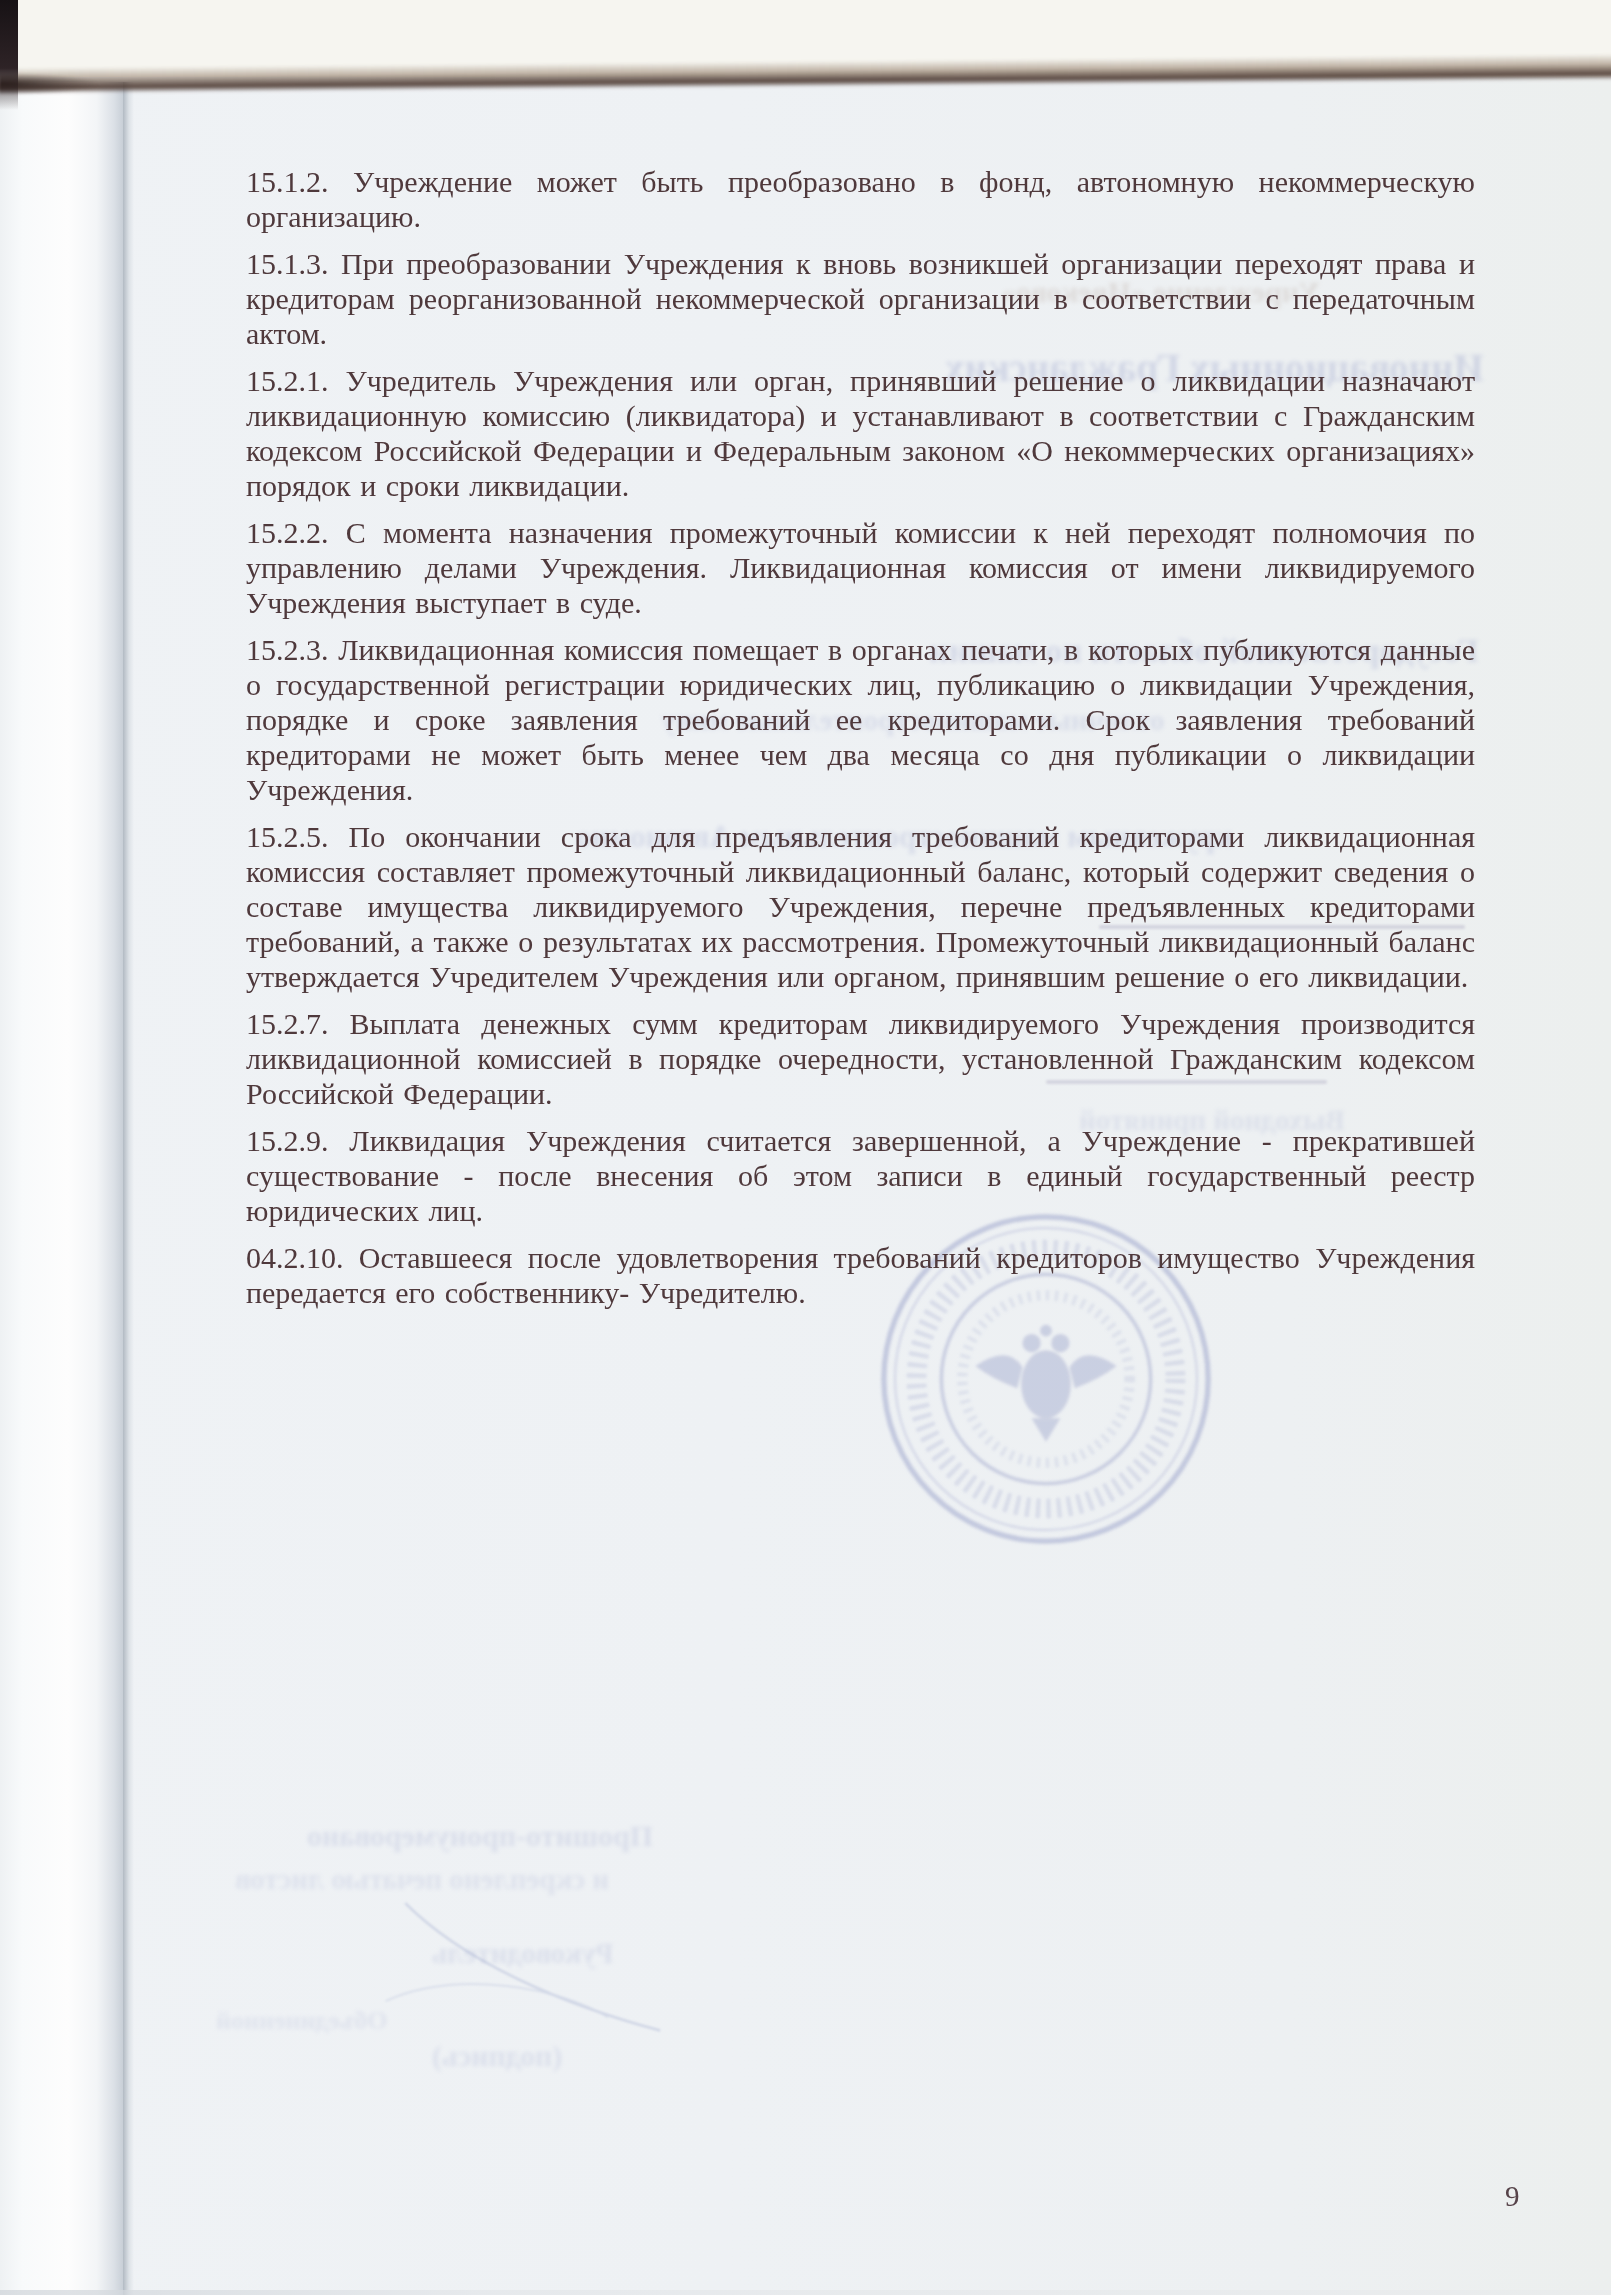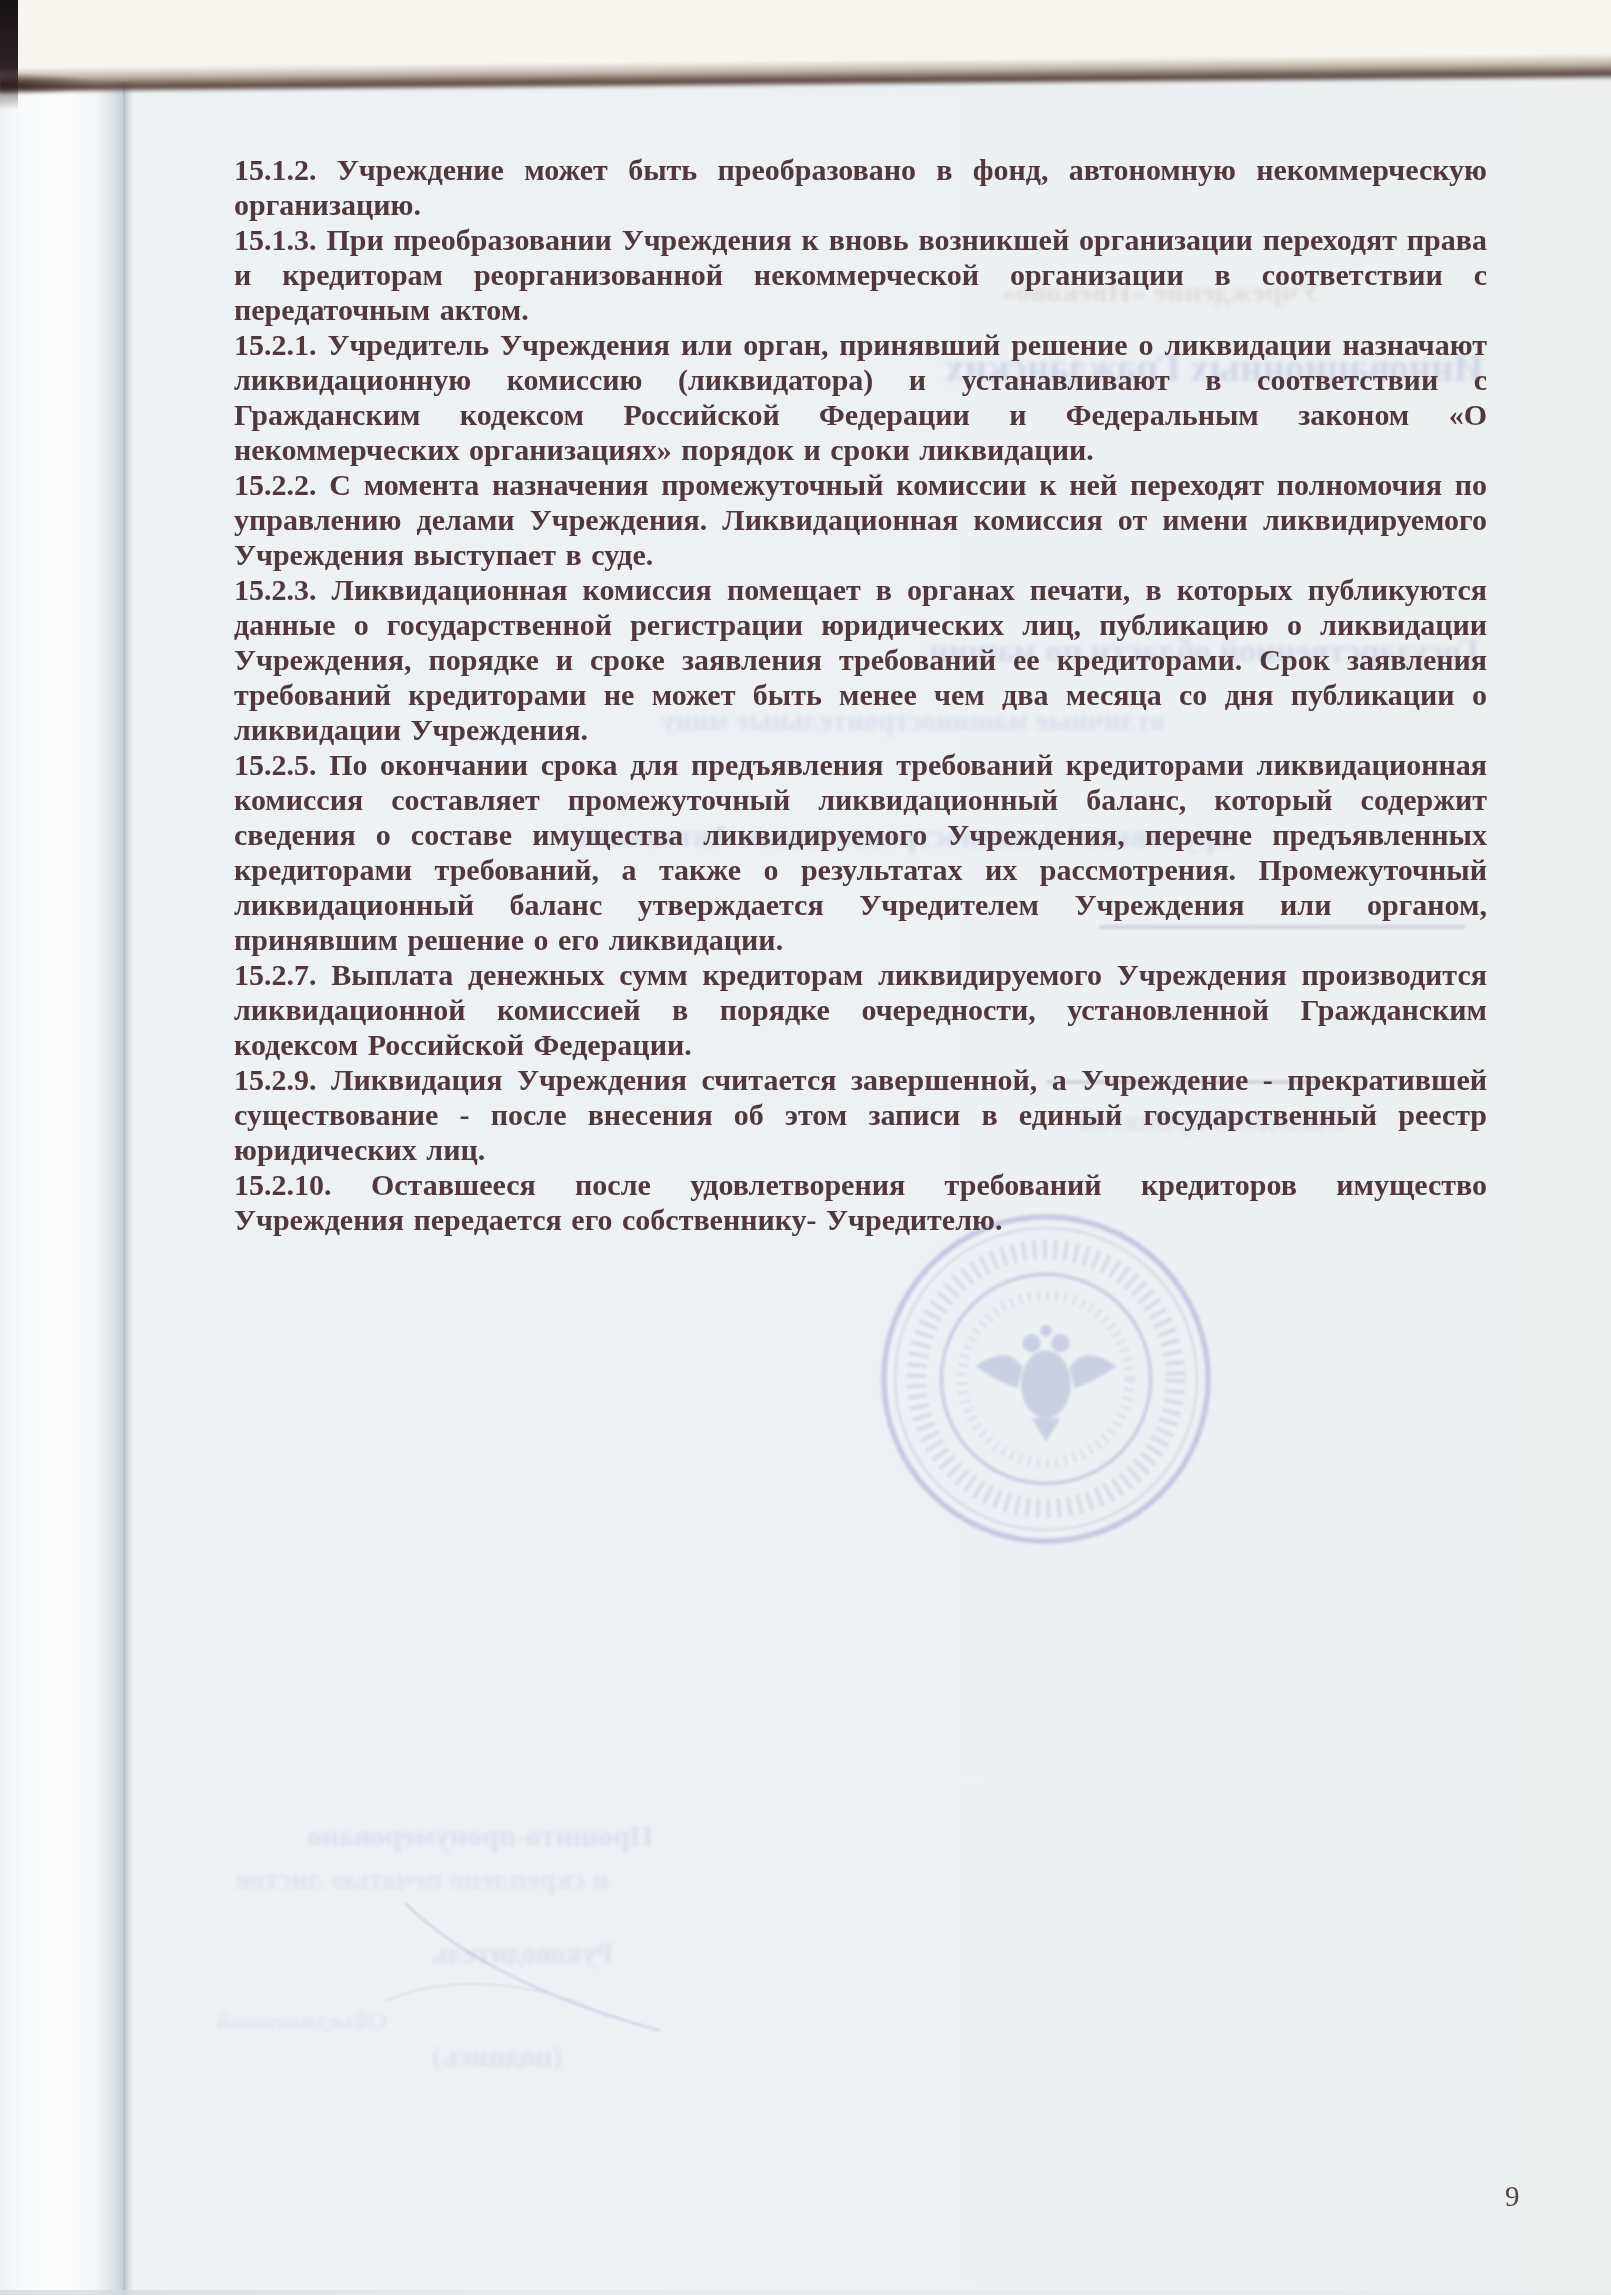--- a/index.html
+++ b/index.html
@@ -49,21 +49,21 @@
     background:linear-gradient(90deg,#cfd4d9,#e3e6e9 30%,#e9ebec);
     opacity:.7;
   }
   
   .doc-text{
     position:absolute;left:234px;top:152px;width:1253px;
     font-size:30px;line-height:35px;color:#4f393c;
     text-align:justify;word-spacing:2px;
     filter:blur(0.2px);
   }
-  .doc-text p{margin:0;font-weight:bold;}
+  .doc-text p{margin:12px;}
   
   .page-num{
     position:absolute;left:1505px;top:2180px;
     font-size:29px;color:#564349;filter:blur(0.2px);
   }
   
   .ghost{
     position:absolute;white-space:nowrap;
     font-family:"Liberation Serif","DejaVu Serif",serif;font-weight:bold;
     transform:scaleX(-1);filter:blur(2px);
@@ -139,19 +139,19 @@
 
   <div class="doc-text">
     <p>15.1.2. Учреждение может быть преобразовано в фонд, автономную некоммерческую организацию.</p>
     <p>15.1.3. При преобразовании Учреждения к вновь возникшей организации переходят права и кредиторам реорганизованной некоммерческой организации в соответствии с передаточным актом.</p>
     <p>15.2.1. Учредитель Учреждения или орган, принявший решение о ликвидации назначают ликвидационную комиссию (ликвидатора) и устанавливают в соответствии с Гражданским кодексом Российской Федерации и  Федеральным законом  «О некоммерческих организациях» порядок и сроки ликвидации.</p>
     <p>15.2.2. С момента назначения промежуточный комиссии к ней переходят полномочия по управлению делами Учреждения. Ликвидационная комиссия от имени ликвидируемого Учреждения выступает в суде.</p>
     <p>15.2.3. Ликвидационная комиссия помещает в органах печати, в которых публикуются данные о государственной регистрации юридических лиц, публикацию о ликвидации Учреждения, порядке и сроке заявления требований ее кредиторами. Срок заявления требований кредиторами не может быть менее чем два месяца со дня публикации о ликвидации Учреждения.</p>
     <p>15.2.5. По окончании срока для предъявления требований кредиторами ликвидационная комиссия составляет промежуточный ликвидационный баланс, который содержит сведения о составе имущества ликвидируемого Учреждения, перечне предъявленных кредиторами требований, а также о результатах их рассмотрения. Промежуточный ликвидационный баланс утверждается Учредителем Учреждения или органом, принявшим решение о его ликвидации.</p>
     <p>15.2.7. Выплата денежных сумм кредиторам ликвидируемого Учреждения производится ликвидационной комиссией в порядке очередности, установленной Гражданским кодексом Российской Федерации.</p>
     <p>15.2.9. Ликвидация Учреждения считается завершенной, а Учреждение - прекратившей существование - после внесения об этом записи в единый государственный реестр юридических лиц.</p>
-    <p>15.2.10. Оставшееся после удовлетворения требований кредиторов имущество Учреждения передается его собственнику- Учредителю.</p>
+    <p>04.2.10. Оставшееся после удовлетворения требований кредиторов имущество Учреждения передается его собственнику- Учредителю.</p>
   </div>
 
   <div class="page-num">9</div>
 
 </div>
 
 
 </body></html>

